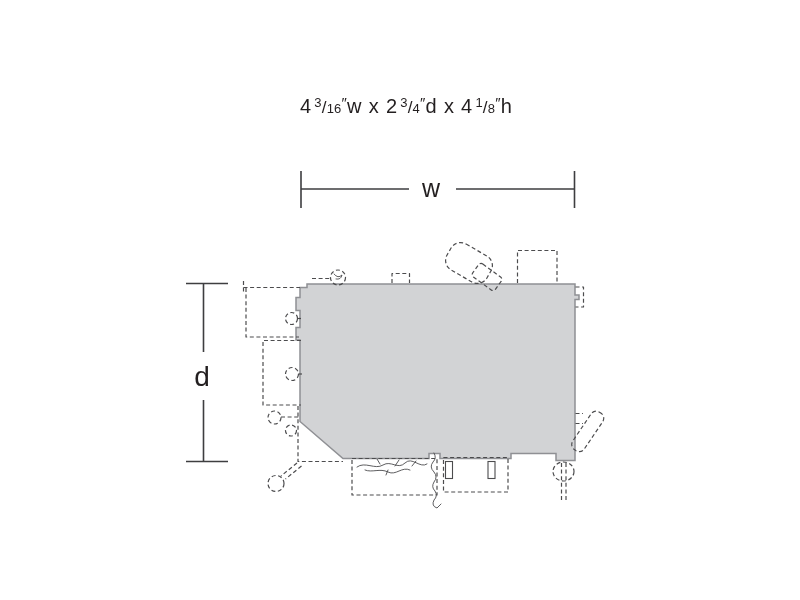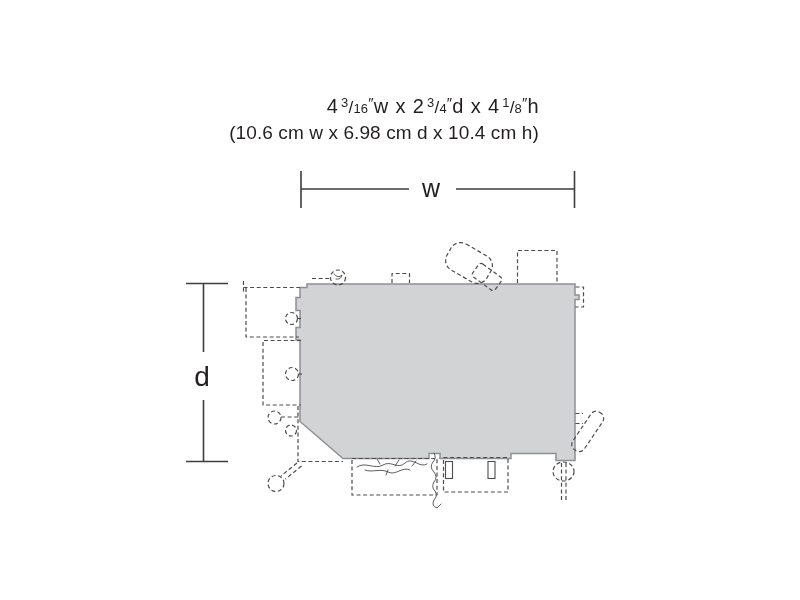--- a/index.html
+++ b/index.html
@@ -6,22 +6,22 @@
   body {
     width:800px; height:600px;
     background: var(--background, #ffffff);
     font-family: "Liberation Sans", "DejaVu Sans", sans-serif;
     overflow:hidden;
   }
   .stage { position:relative; width:800px; height:600px; }
 
   
   .dim-text {
-    position:absolute; top:94px; left:384px; transform:translateX(-50%);
-    text-align:right; white-space:nowrap;
+    position:absolute; top:94px; left:406px; transform:translateX(-50%);
+    text-align:left; white-space:nowrap;
     color: var(--text, #231f20);
   }
   .imperial-line { font-size:20px; letter-spacing:0.2px; }
   .metric-line   { font-size:19px; margin-top:4px; letter-spacing:0.1px; }
   .fnum  { font-size:13px; vertical-align:6px; margin-left:3px; }
   .fslash{ font-size:17px; }
   .fden  { font-size:13px; }
   .inch  { font-size:15px; vertical-align:5px; }
   .unit  { font-size:20px; }
   .sep   { margin:0 7px; }
@@ -65,21 +65,20 @@
 </style>
 </head>
 <body>
 
 <div class="stage">
 
   <div class="dim-text">
     <div class="imperial-line">
       <span>4</span><span class="fnum">3</span><span class="fslash">/</span><span class="fden">16</span><span class="inch">″</span><span class="unit">w</span><span class="sep">x</span><span>2</span><span class="fnum">3</span><span class="fslash">/</span><span class="fden">4</span><span class="inch">″</span><span class="unit">d</span><span class="sep">x</span><span>4</span><span class="fnum">1</span><span class="fslash">/</span><span class="fden">8</span><span class="inch">″</span><span class="unit">h</span>
     </div>
-    <div class="metric-line">(10.6 cm w x 6.98 cm d x 10.4 cm h)</div>
   </div>
 
   <svg width="800" height="600" viewBox="0 0 800 600">
 
     <g>
       <path class="dimline" d="M301,171 V208 M574.5,171 V208 M301,189 H409 M456,189 H574.5"></path>
       <text class="dimlabel" x="431" y="197" font-size="25" text-anchor="middle">w</text>
     </g>
 
     <g>

